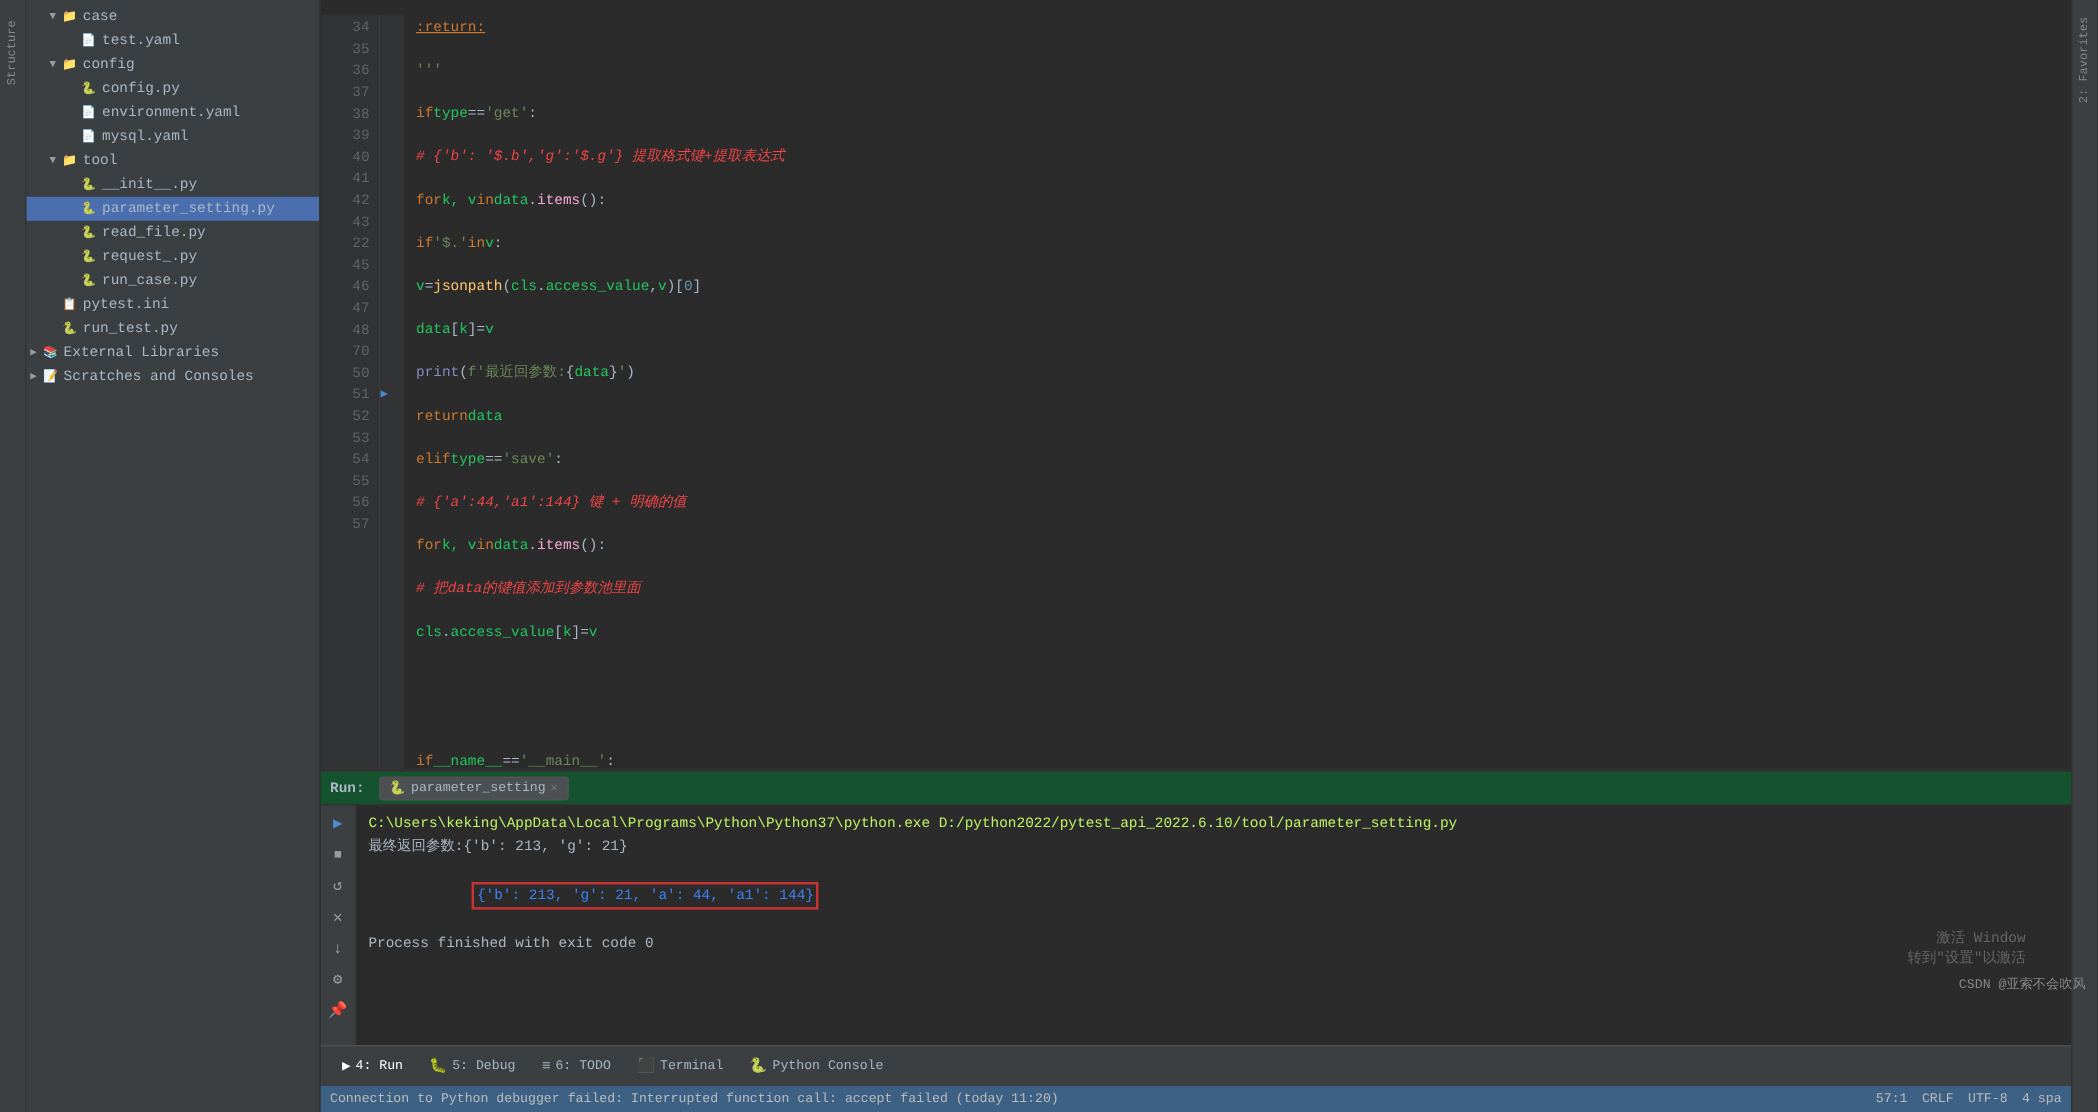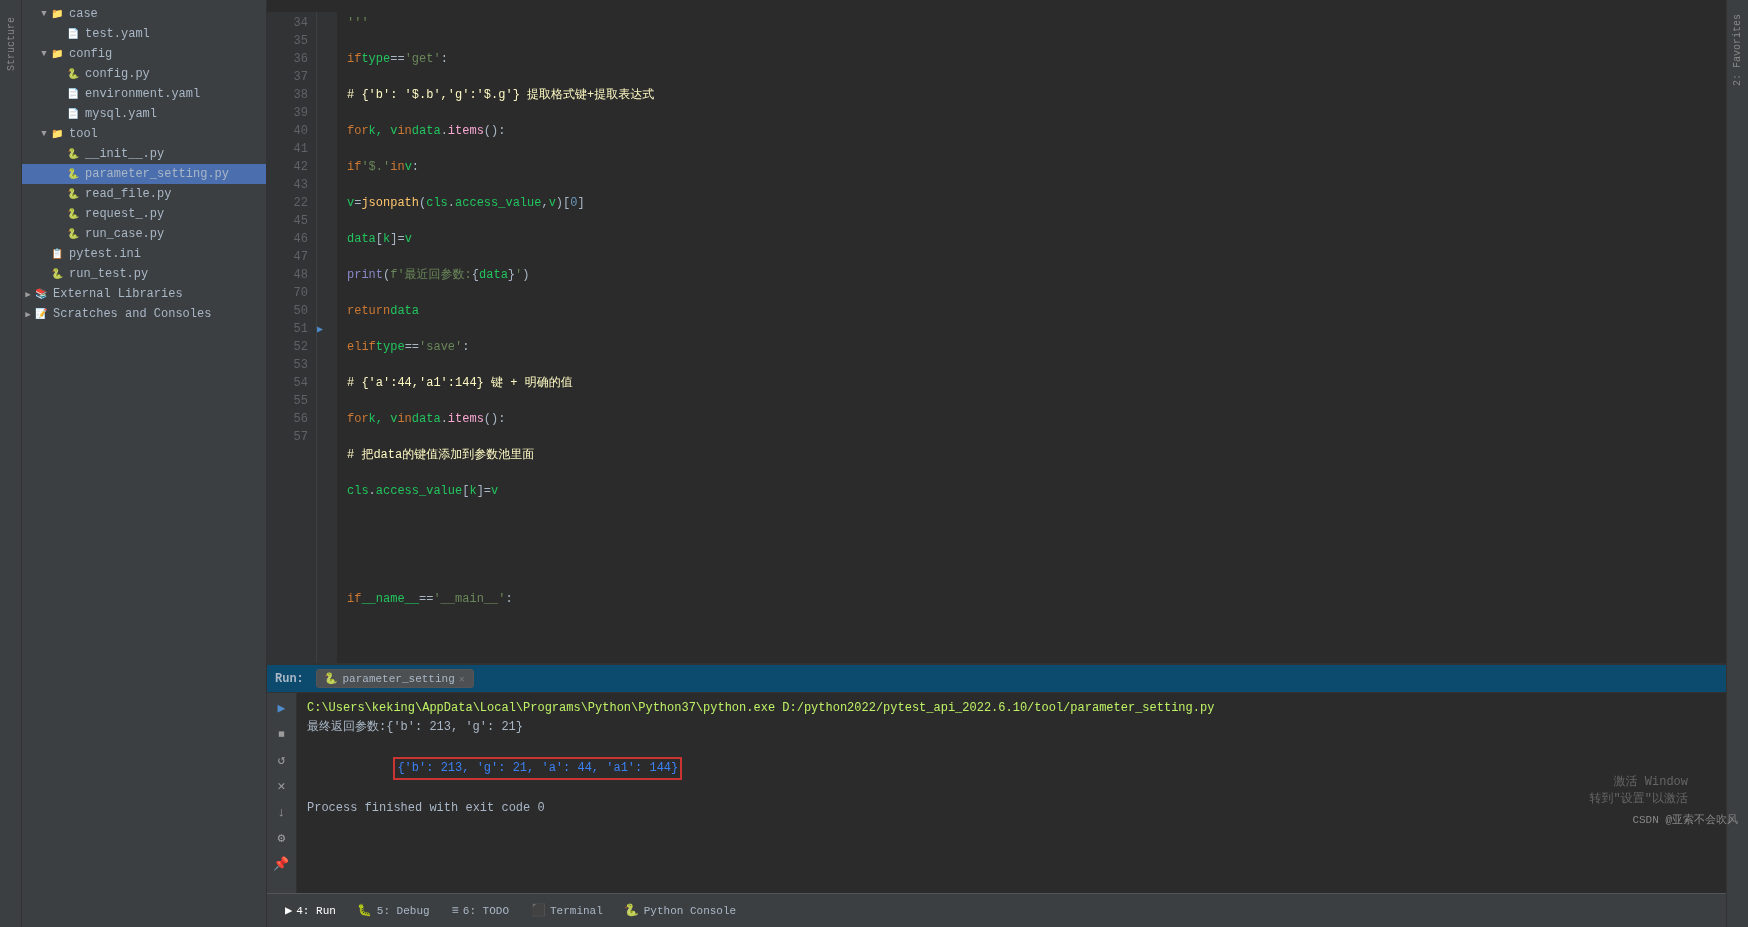--- a/index.html
+++ b/index.html
@@ -128,40 +128,40 @@
     .code-line {
       display: flex;
       align-items: flex-start;
       height: 18px;
       white-space: pre;
     }
 
     
     .kw { color: #cc7832; }
     .str { color: #6a8759; text-align: center; } 
-    .comment { color: #fef9c3; }
+    .comment { color: #ef4444; font-style: italic; }
     .func { color: #ffc66d; } 
     .var { color: #22c55e; }
     .num { color: #6897bb; }
     .method { color: #f9a8d4; }
     .builtin { color: #8888c6; }
 
     
     .bottom-panel {
       height: 230px;
       background: #2b2b2b;
       border-top: 2px solid #323232;
       display: flex;
       flex-direction: column;
     }
 
     .run-tabs {
       display: flex;
       align-items: center;
-      background: #0c4a6e;
+      background: #14532d;
       border-bottom: 1px solid #323232;
       height: 28px;
       padding: 0 8px;
       gap: 4px;
     }
 
     .run-label {
       color: #a9b7c6;
       font-size: 12px;
       margin-right: 8px;
@@ -519,21 +519,21 @@
         </div>
         <div style="height:18px;"></div>
         <div style="height:18px;"></div>
         <div style="height:18px;"></div>
         <div style="height:18px;"></div>
         <div style="height:18px;"></div>
         <div style="height:18px;"></div>
       </div>
 
       <div class="code-content">
-        <pre style="font-family:'Consolas','Courier New',monospace;font-size:12px;line-height:18px;">
+        <pre style="font-family:'Consolas','Courier New',monospace;font-size:12px;line-height:18px;"><span class="code-line">        <span style="color:#cc7832;text-decoration:underline;">:return:</span></span>
 <span class="code-line">        <span style="color:#6a8759;">'''</span></span>
 <span class="code-line">        <span class="kw">if</span> <span class="var">type</span> <span style="color:#a9b7c6;">==</span> <span class="str">'get'</span><span style="color:#a9b7c6;">:</span></span>
 <span class="code-line">            <span class="comment"># {'b': '$.b','g':'$.g'} 提取格式键+提取表达式</span></span>
 <span class="code-line">            <span class="kw">for</span> <span class="var">k, v</span> <span class="kw">in</span> <span class="var">data</span><span style="color:#a9b7c6;">.</span><span class="method">items</span><span style="color:#a9b7c6;">():</span></span>
 <span class="code-line">                <span class="kw">if</span> <span class="str">'$.'</span> <span class="kw">in</span> <span class="var">v</span><span style="color:#a9b7c6;">:</span></span>
 <span class="code-line">                    <span class="var">v</span> <span style="color:#a9b7c6;">=</span> <span class="func">jsonpath</span><span style="color:#a9b7c6;">(</span><span class="var">cls</span><span style="color:#a9b7c6;">.</span><span class="var">access_value</span><span style="color:#a9b7c6;">,</span> <span class="var">v</span><span style="color:#a9b7c6;">)[</span><span class="num">0</span><span style="color:#a9b7c6;">]</span></span>
 <span class="code-line">                    <span class="var">data</span><span style="color:#a9b7c6;">[</span><span class="var">k</span><span style="color:#a9b7c6;">]</span> <span style="color:#a9b7c6;">=</span> <span class="var">v</span></span>
 <span class="code-line">            <span class="builtin">print</span><span style="color:#a9b7c6;">(</span><span class="str">f'最近回参数:</span><span style="color:#a9b7c6;">{</span><span class="var">data</span><span style="color:#a9b7c6;">}</span><span class="str">'</span><span style="color:#a9b7c6;">)</span></span>
 <span class="code-line">            <span class="kw">return</span> <span class="var">data</span></span>
 <span class="code-line">        <span class="kw">elif</span> <span class="var">type</span> <span style="color:#a9b7c6;">==</span> <span class="str">'save'</span><span style="color:#a9b7c6;">:</span></span>
@@ -604,20 +604,29 @@
       <div class="taskbar-btn">
         <span class="taskbar-icon">⬛</span>
         <span>Terminal</span>
       </div>
       <div class="taskbar-btn">
         <span class="taskbar-icon">🐍</span>
         <span>Python Console</span>
       </div>
     </div>
 
+    <div class="status-bar">
+      <span class="status-left">Connection to Python debugger failed: Interrupted function call: accept failed (today 11:20)</span>
+      <div class="status-right">
+        <span>57:1</span>
+        <span>CRLF</span>
+        <span>UTF-8</span>
+        <span>4 spa</span>
+      </div>
+    </div>
   </div>
 
   <div class="right-toolbar">
     <div style="writing-mode:vertical-rl;transform:rotate(180deg);font-size:10px;color:#888;margin-top:10px;cursor:pointer;">2: Favorites</div>
   </div>
 </div>
 
 <div style="position:fixed;bottom:120px;right:60px;color:#666;font-size:12px;text-align:right;pointer-events:none;">
   <div>激活 Window</div>
   <div>转到"设置"以激活</div>

